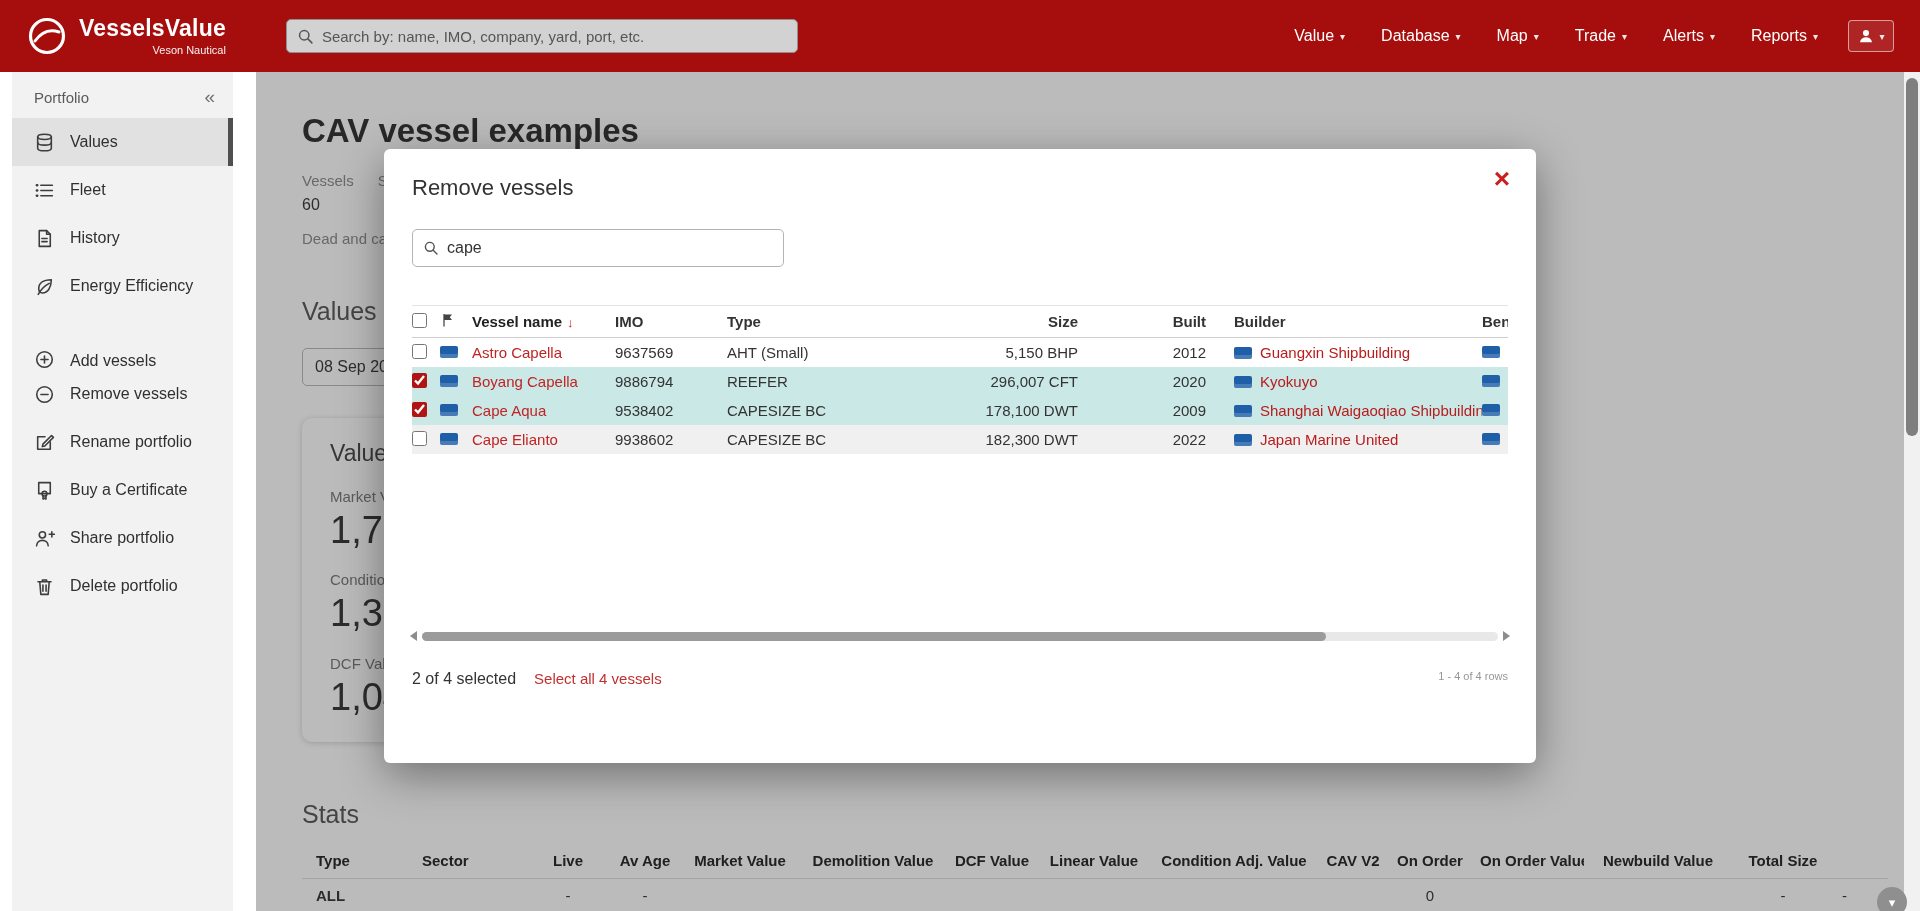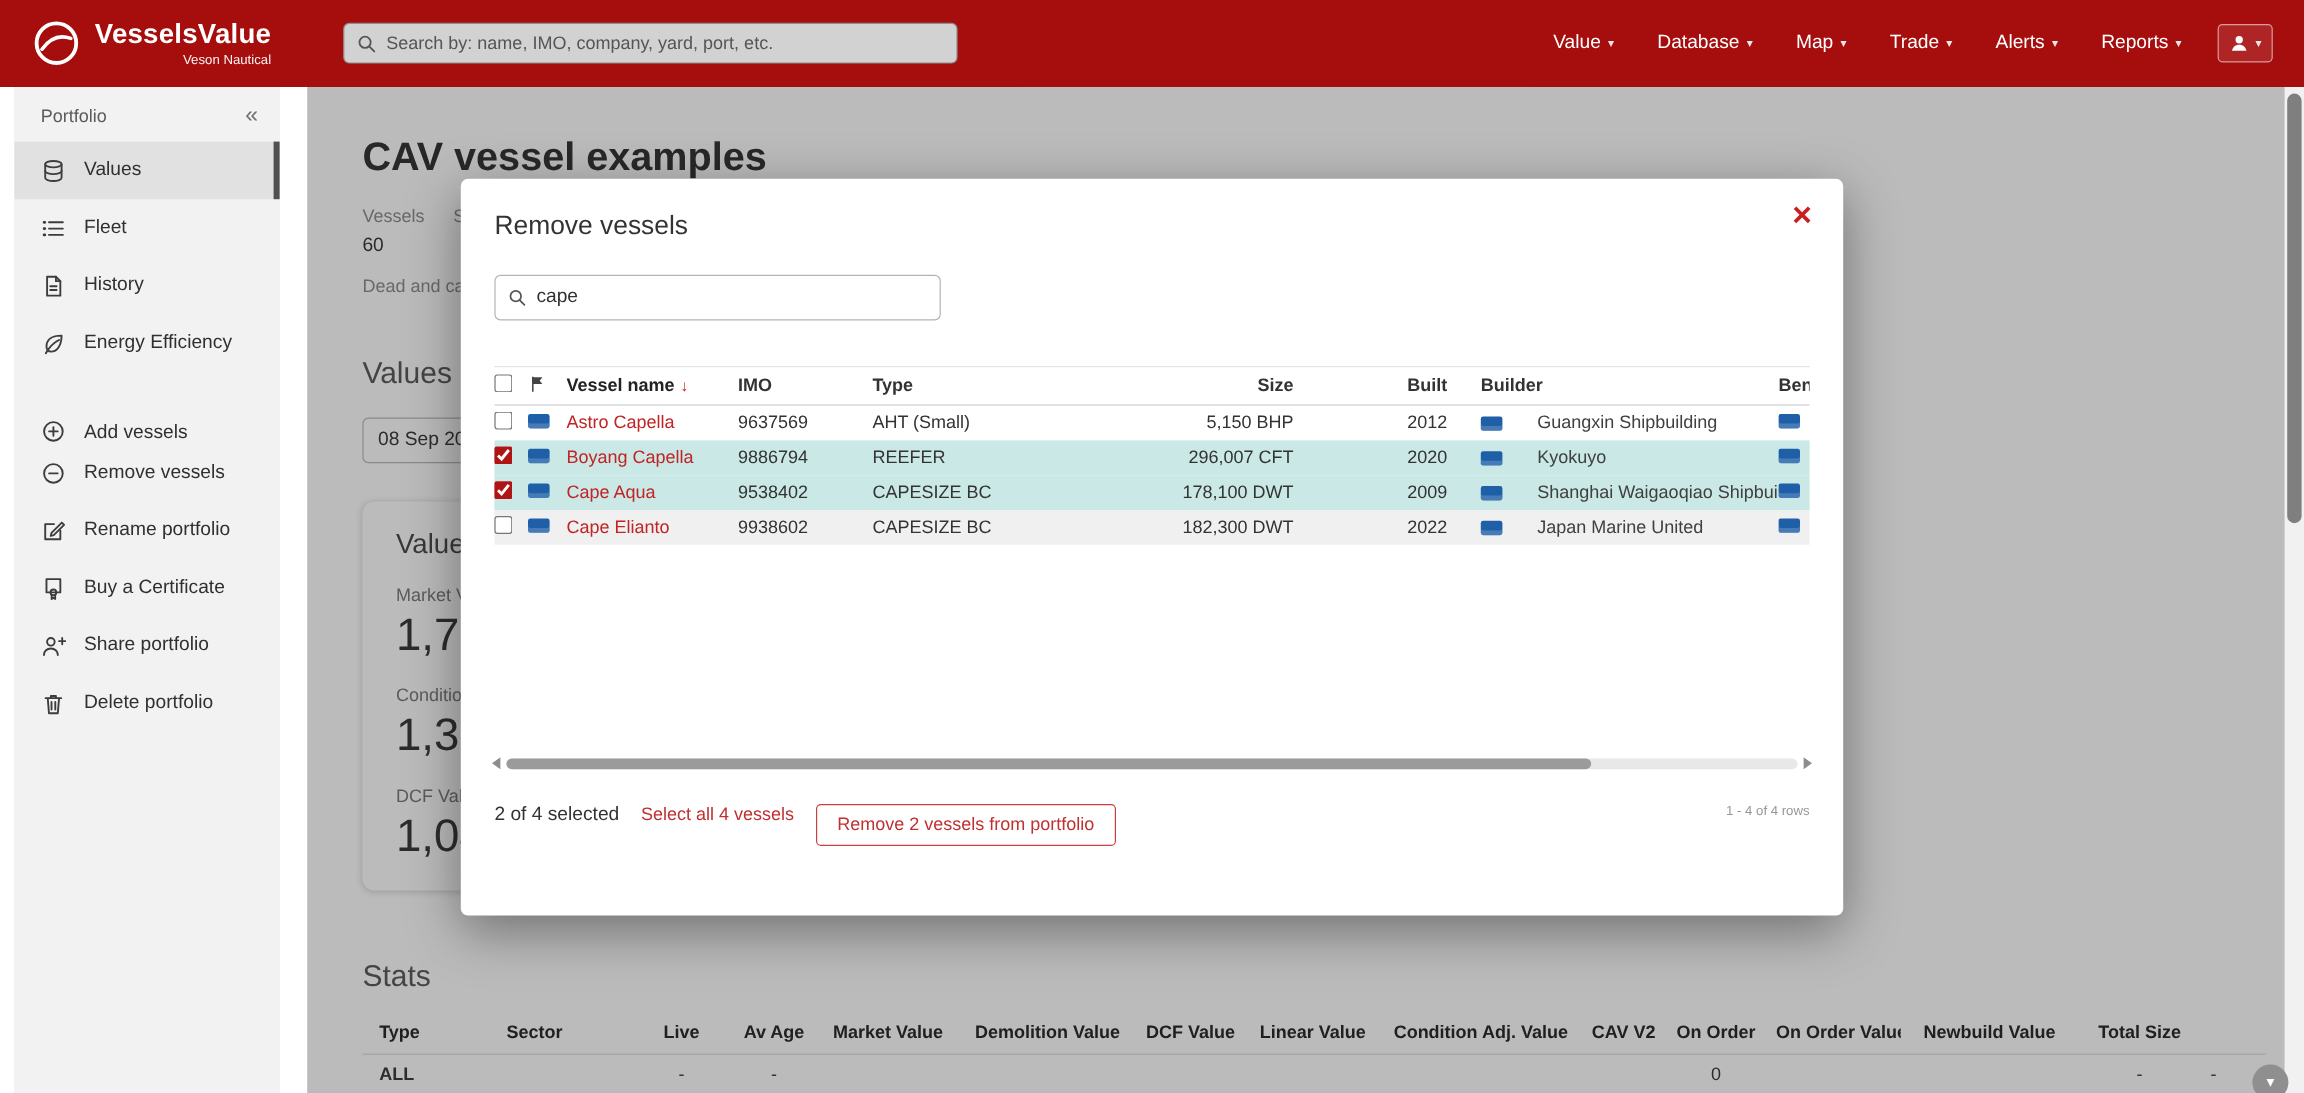--- a/index.html
+++ b/index.html
@@ -91,21 +91,21 @@
     align-items:center; height:29px; font-size:15px; }
   .vrow.vhead { height:33px; font-weight:bold; border-top:1px solid #e4e4e4;
     border-bottom:1px solid #cfcfcf; }
   .vrow.sel { background:#c9e8e6; }
   .vrow.alt { background:#f0f0f0; }
   .c-size,.c-built { text-align:right; }
   .c-name { color:#c02424; cursor:pointer; white-space:nowrap; overflow:hidden; }
   .vhead .c-name { color:#222; cursor:default; }
   .c-builder { display:flex; align-items:center; gap:8px; padding-left:28px;
     white-space:nowrap; overflow:hidden; }
-  .builder-name { color:#404040; cursor:pointer;margin-left:21px; }
+  .builder-name { color:#b91c1c; cursor:pointer; }
   .c-ben { overflow:hidden; white-space:nowrap; }
   .sort { color:#d42020; font-size:13px; font-weight:bold; margin-left:5px; }
   input[type=checkbox] { width:15px; height:15px; accent-color:#b01515; cursor:pointer; }
 
   .hscroll { position:absolute; left:26px; right:26px; top:482px; display:flex;
     align-items:center; gap:5px; }
   .hs-arrow { width:0; height:0; border-top:5px solid transparent; border-bottom:5px solid transparent; cursor:pointer; }
   .hs-left { border-right:7px solid #8d8d8d; }
   .hs-right { border-left:7px solid #8d8d8d; }
   .hs-track { flex:1; height:9px; background:#e8e8e8; border-radius:5px; position:relative; cursor:pointer; }
@@ -457,21 +457,20 @@
     <span class="hs-arrow hs-left"></span>
     <span class="hs-track">
       <span class="hs-thumb"></span>
     </span>
     <span class="hs-arrow hs-right"></span>
   </div>
 
   <div class="modal-footer">
     <span class="sel-text">2 of 4 selected</span>
     <span class="sel-all">Select all 4 vessels</span>
-    <button class="remove-btn">Remove 2 vessels from portfolio</button>
     <span class="rows-info">1 - 4 of 4 rows</span>
   </div>
 </div>
 
 <div class="vscrollbar">
   <div class="vs-thumb"></div>
 </div>
 <div class="scroll-fab">
   <span>▾</span>
 </div>

